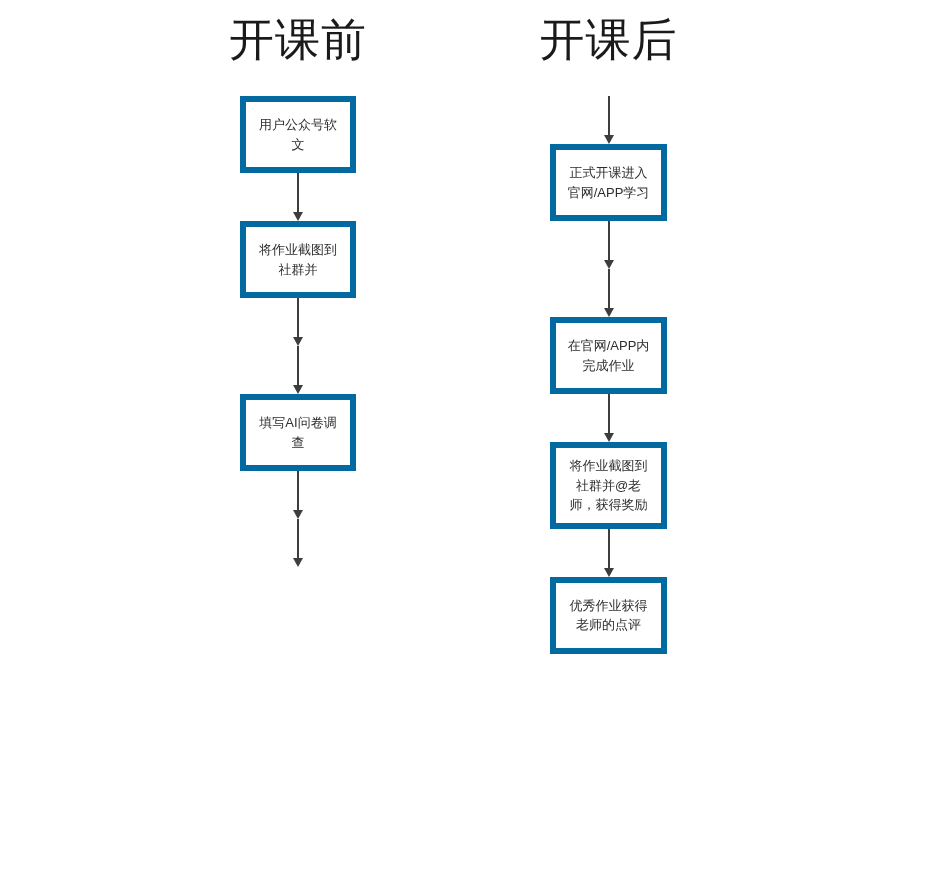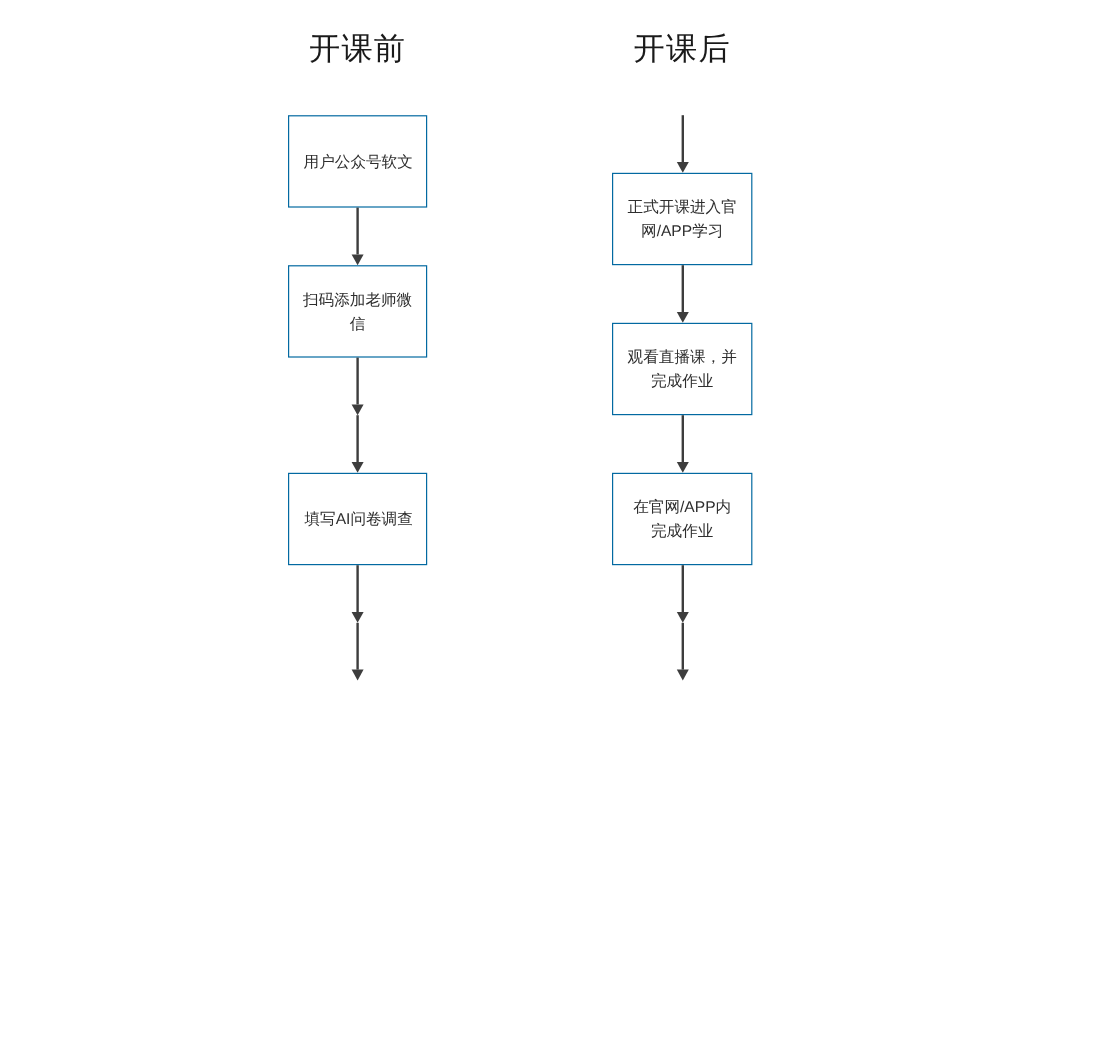--- a/index.html
+++ b/index.html
@@ -15,45 +15,45 @@
   }
 
   .column {
     position: absolute;
     top: 18px;
     display: flex;
     flex-direction: column;
     align-items: center;
   }
   .col-left  { left: 240px; width: 116px; }
-  .col-right { left: 510px; width: 117px; }
+  .col-right { left: 550px; width: 117px; }
 
   .col-title {
-    font-size: 26px;
+    font-size: 45px;
     font-weight: 500;
     color: #1a1a1a;
     letter-spacing: 1px;
     white-space: nowrap;
     line-height: 44px;
     margin-bottom: 34px;
     text-align: center;
   }
 
   .flow {
     display: flex;
     flex-direction: column;
     align-items: center;
     width: 100%;
   }
 
   .node {
     width: 100%;
     min-height: 77px;
     background: #ffffff;
-    border: 1px solid #0369a1;
+    border: 6px solid #0369a1;
     display: flex;
     align-items: center;
     justify-content: flex-end;
     padding: 8px 11px;
   }
 
   .node-label {
     font-size: 13px;
     line-height: 1.5;
     color: #2e2e2e;
@@ -92,21 +92,21 @@
 
       <div class="node">
         <span class="node-label">用户公众号软文</span>
       </div>
       <div class="arrow" aria-hidden="true">
         <span class="arrow-line"></span>
           <span class="arrow-head"></span>
       </div>
 
       <div class="node">
-        <span class="node-label">扫码添加老师微信</span>
+        <span class="node-label">将作业截图到社群并</span>
       </div>
       <div class="arrow" aria-hidden="true">
         <span class="arrow-line"></span>
           <span class="arrow-head"></span>
       </div>
 
       <div class="arrow" aria-hidden="true">
         <span class="arrow-line"></span>
           <span class="arrow-head"></span>
       </div>
@@ -138,38 +138,41 @@
       </div>
 
       <div class="node">
         <span class="node-label">正式开课进入官网/APP学习</span>
       </div>
       <div class="arrow" aria-hidden="true">
         <span class="arrow-line"></span>
           <span class="arrow-head"></span>
       </div>
 
-      <div class="node">
-        <span class="node-label">观看直播课，并完成作业</span>
-      </div>
       <div class="arrow" aria-hidden="true">
         <span class="arrow-line"></span>
           <span class="arrow-head"></span>
       </div>
 
       <div class="node">
         <span class="node-label">在官网/APP内完成作业</span>
       </div>
       <div class="arrow" aria-hidden="true">
         <span class="arrow-line"></span>
           <span class="arrow-head"></span>
       </div>
 
+      <div class="node">
+        <span class="node-label">将作业截图到社群并@老师，获得奖励</span>
+      </div>
       <div class="arrow" aria-hidden="true">
         <span class="arrow-line"></span>
           <span class="arrow-head"></span>
       </div>
 
+      <div class="node">
+        <span class="node-label">优秀作业获得老师的点评</span>
+      </div>
 
     </div>
   </section>
 
 </div>
 
 </body></html>

